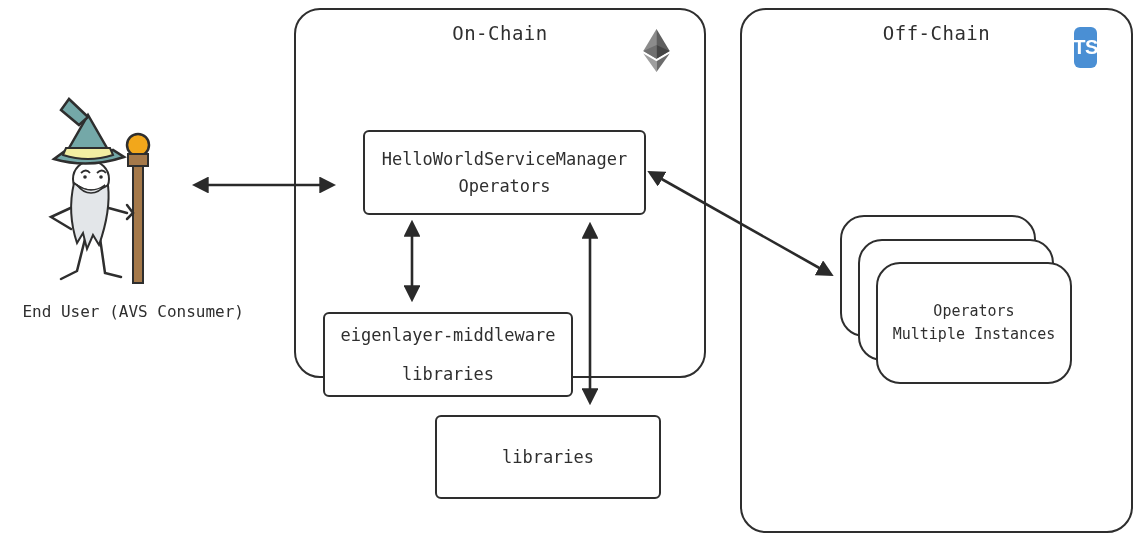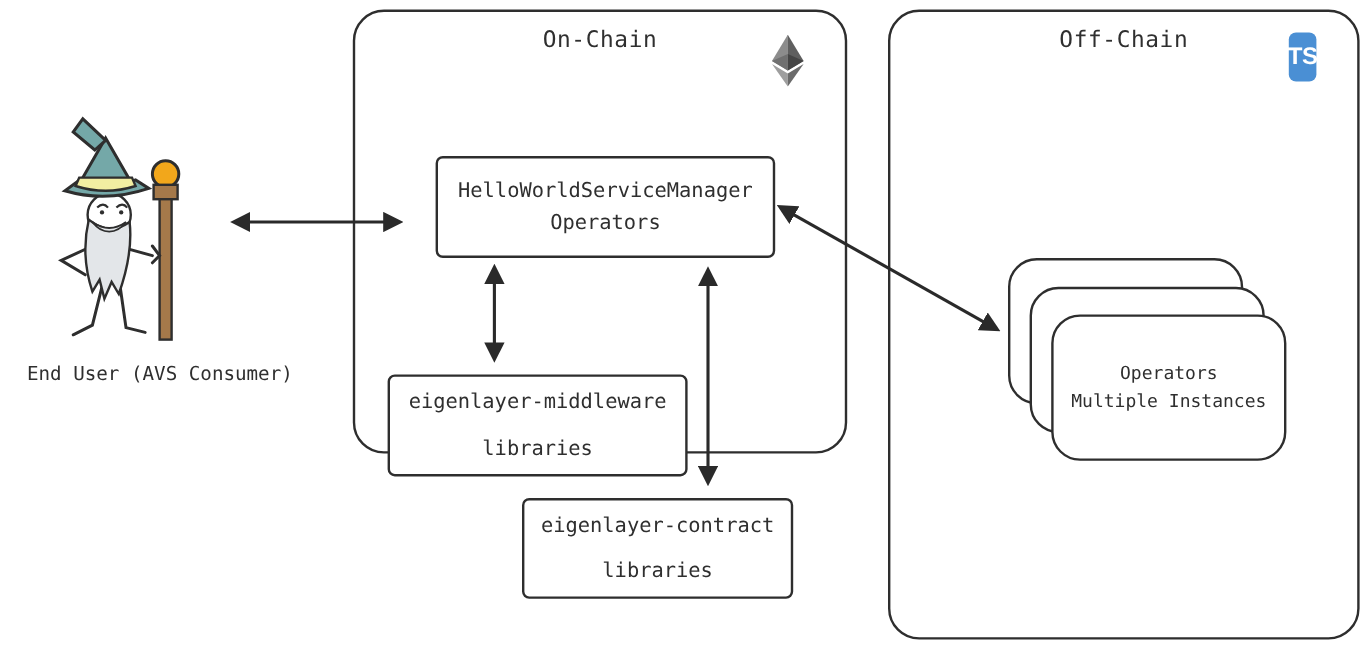--- a/index.html
+++ b/index.html
@@ -127,21 +127,20 @@
       <span>HelloWorldServiceManager</span>
       <span>Operators</span>
     </div>
 
     <div class="nodebox lib-text" style="left:27px;top:302px;width:250px;height:85px;">
       <span>eigenlayer-middleware</span>
       <span>libraries</span>
     </div>
 
     <div class="nodebox lib-text" style="left:139px;top:405px;width:226px;height:84px;">
-      <span>eigenlayer-contract</span>
       <span>libraries</span>
     </div>
   </div>
 
   <div class="groupbox" style="left:740px;top:8px;width:393px;height:525px;">
     <div class="groupbox-title">Off-Chain</div>
 
     <div class="ts-badge" style="background: rgb(74, 143, 212);">TS</div>
 
     <div class="stackbox" style="left:98px;top:205px;"></div>

